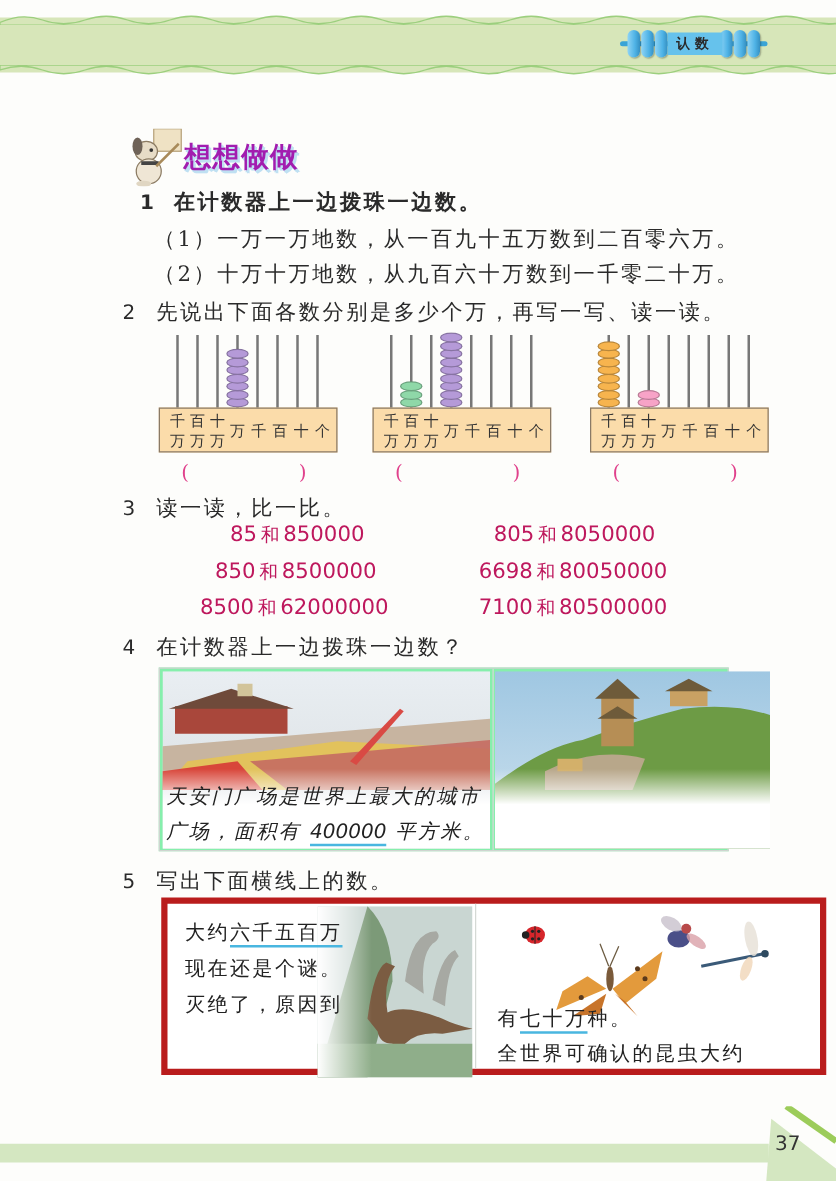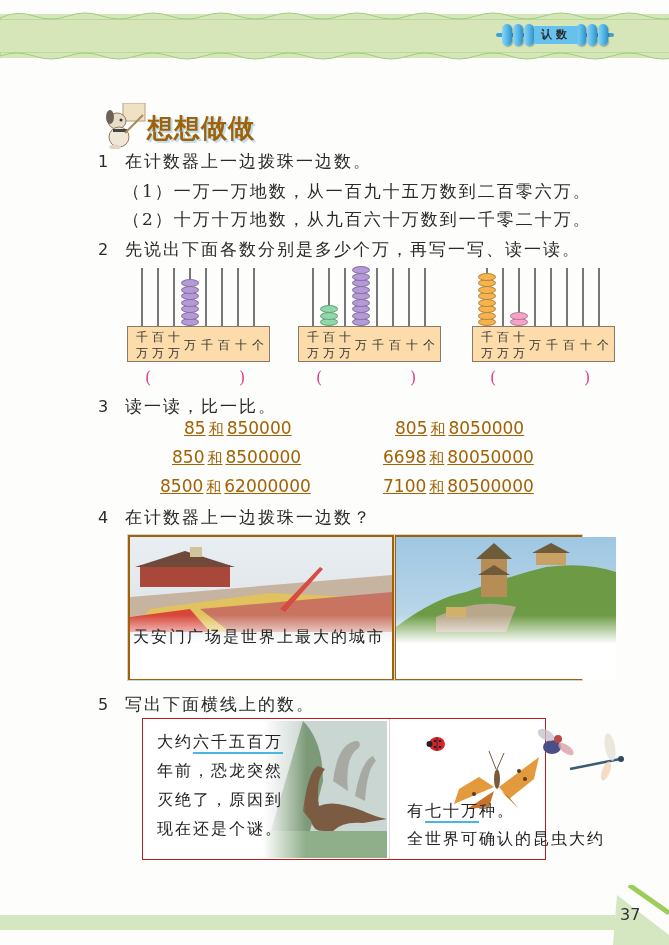--- a/index.html
+++ b/index.html
@@ -11,42 +11,42 @@
   .header-wave.top { top: 10px; }
   .header-wave.bot { top: 52px; }
 
   .chapter-tag { position: absolute; left: 496px; top: 22px; width: 118px; height: 26px; }
   .chapter-bar { position: absolute; left: 0; top: 11px; width: 118px; height: 4px; background: #3aa4d6; border-radius: 2px; }
   .chapter-bead { position: absolute; top: 2px; width: 10px; height: 22px; border-radius: 5px; background: linear-gradient(90deg,#8fd4f5,#4fb3e6 60%,#3590c2); box-shadow: 1px 1px 1px rgba(0,0,0,.25); }
   .chapter-label { position: absolute; left: 38px; top: 4px; width: 44px; height: 18px; background: #66c2ec; font-size: 11px; font-weight: bold; color: #2a2a2a; text-align: center; line-height: 18px; letter-spacing: 4px; }
 
   .section-title { position: absolute; left: 97px; top: 103px; width: 160px; height: 46px; }
   .dog-icon { position: absolute; left: 4px; top: 0; width: 56px; height: 46px; }
-  .section-title-text { position: absolute; left: 50px; top: 8px; font-family: "DejaVu Sans", sans-serif; font-size: 26px; color: #a16207; font-weight: bold; letter-spacing: 1px; text-shadow: 1px 1px 0 #bfe0f2, 2px 2px 0 #bfe0f2; }
+  .section-title-text { position: absolute; left: 50px; top: 8px; font-family: "DejaVu Sans", sans-serif; font-size: 22px; color: #a21caf; font-weight: bold; letter-spacing: 1px; text-shadow: 1px 1px 0 #bfe0f2, 2px 2px 0 #bfe0f2; }
 
   .line { position: absolute; font-size: 17px; white-space: nowrap; letter-spacing: 2px; }
   .qnum { display: inline-block; width: 27px; font-family: "DejaVu Sans", sans-serif; font-size: 16px; letter-spacing: 0; }
 
   .abacus { position: absolute; width: 145px; height: 120px; }
   .rod { position: absolute; top: 0; width: 1.5px; height: 60px; background: #777; }
   .bead { position: absolute; width: 18px; height: 8px; border-radius: 50%; }
   .abacus-box { position: absolute; left: 0; top: 58px; width: 143px; height: 36px; background: #fbdcaa; border: 1px solid #8a7a66; font-size: 12px; color: #333; }
   .abacus-box .u { position: absolute; }
   .paren { position: absolute; top: 100px; color: #e0418c; font-size: 16px; }
 
-  .compare { position: absolute; font-family: "DejaVu Sans", sans-serif; font-size: 17px; white-space: nowrap; color: #a16207; text-decoration: underline; }
+  .compare { position: absolute; font-family: "DejaVu Sans", sans-serif; font-size: 17px; white-space: nowrap; color: #be185d; }
   .compare .he { font-family: "DejaVu Serif", serif; font-size: 15px; margin: 0 3px; }
 
-  .photo-panel { position: absolute; left: 127px; top: 534px; width: 456px; height: 147px; border: 1px solid #cfd4d0; background: #a16207; }
+  .photo-panel { position: absolute; left: 127px; top: 534px; width: 456px; height: 147px; border: 1px solid #cfd4d0; background: #86efac; font-style: italic; }
   .photo { position: absolute; top: 2px; height: 142px; }
   .photo-caption { position: absolute; font-size: 16px; letter-spacing: 2px; line-height: 28px; white-space: nowrap; color: #222; }
   .ul { border-bottom: 2px solid #49b6e0; font-family: "DejaVu Sans", sans-serif; letter-spacing: 0; padding-bottom: 1px; }
   .divider-v { position: absolute; top: 0; width: 1px; height: 100%; background: #d5d9d5; }
 
-  .nature-panel { position: absolute; left: 142px; top: 718px; width: 404px; height: 142px; border: 1px solid #b91c1c; background: #fff; }
+  .nature-panel { position: absolute; left: 129px; top: 718px; width: 532px; height: 142px; border: 5px solid #b91c1c; background: #fff; }
 
   .footer-bar { position: absolute; left: 0; top: 915px; width: 615px; height: 15px; background: #d4e7c1; }
   .page-corner { position: absolute; left: 605px; top: 885px; width: 64px; height: 60px; }
   .page-number { position: absolute; left: 620px; top: 905px; font-family: "DejaVu Sans", sans-serif; font-size: 16px; color: #333; }
 </style>
 </head>
 <body>
 
 <div class="header-band"></div>
 <svg class="header-wave top" viewBox="0 0 669 10" preserveAspectRatio="none">
@@ -74,21 +74,21 @@
     <ellipse cx="9" cy="14" rx="4" ry="7" fill="#6e6257"></ellipse>
     <circle cx="20" cy="17" r="1.5" fill="#333"></circle>
     <ellipse cx="18" cy="34" rx="10" ry="10" fill="#efe6d5" stroke="#8b7b63"></ellipse>
     <rect x="12" y="26" width="14" height="3" fill="#444"></rect>
     <line x1="24" y1="30" x2="42" y2="12" stroke="#a88a5a" stroke-width="2"></line>
     <ellipse cx="14" cy="44" rx="6" ry="2.5" fill="#e0d6c2"></ellipse>
   </svg>
   <span class="section-title-text">想想做做</span>
 </div>
 
-<div class="line" style="left:98px; top:150px;">
+<div class="line" style="left:112px; top:150px;font-weight:bold;">
   <span class="qnum">1</span><span>在计数器上一边拨珠一边数。</span>
 </div>
 <div class="line" style="left:123px; top:180px;">（1）一万一万地数，从一百九十五万数到二百零六万。</div>
 <div class="line" style="left:123px; top:208px;">（2）十万十万地数，从九百六十万数到一千零二十万。</div>
 
 <div class="line" style="left:98px; top:238px;">
   <span class="qnum">2</span><span>先说出下面各数分别是多少个万，再写一写、读一读。</span>
 </div>
 
 <div class="abacus" id="abacus-0" style="left:127px; top:268px;">
@@ -252,20 +252,21 @@
     <rect x="85" y="18" width="26" height="42" fill="#b68e55"></rect>
     <polygon points="80,22 98,6 116,22" fill="#6e5b3a"></polygon>
     <polygon points="82,38 98,28 114,38" fill="#6e5b3a"></polygon>
     <rect x="140" y="14" width="30" height="14" fill="#c9a163"></rect>
     <polygon points="136,16 155,6 174,16" fill="#6e5b3a"></polygon>
     <rect x="50" y="70" width="20" height="10" fill="#d3b06a"></rect>
     <rect width="220" height="142" fill="url(#fade2)"></rect>
   </svg>
   <div class="photo-caption" style="left:5px; top:88px;">
     <div>天安门广场是世界上最大的城市</div>
+    <div><span>广场，面积有 </span><span class="ul">400000</span><span> 平方米。</span></div>
   </div>
 </div>
 
 <div class="line" style="left:98px; top:693px;">
   <span class="qnum">5</span><span>写出下面横线上的数。</span>
 </div>
 
 <div class="nature-panel">
   <svg class="photo" style="left:120px; top:2px; width:124px; height:137px;" viewBox="0 0 124 137" preserveAspectRatio="none">
     <defs>
@@ -313,23 +314,22 @@
   </svg>
   <svg style="position:absolute; left:425px; top:14px; width:60px; height:48px;" viewBox="0 0 60 48">
     <line x1="2" y1="36" x2="52" y2="26" stroke="#3a5a78" stroke-width="2.5"></line>
     <ellipse cx="42" cy="14" rx="5" ry="14" fill="#e8e2d8" opacity=".85" transform="rotate(-10 42 14)"></ellipse>
     <ellipse cx="38" cy="38" rx="4" ry="10" fill="#f0d6b8" opacity=".8" transform="rotate(20 38 38)"></ellipse>
     <circle cx="53" cy="26" r="3" fill="#2e4a60"></circle>
   </svg>
 
   <div class="photo-caption" style="left:14px; top:8px; line-height:29px;">
     <div><span>大约</span><span class="ul" style="font-family:'DejaVu Serif',serif; letter-spacing:2px;">六千五百万</span></div>
-    <div>年前，恐龙突然</div>
+    <div>现在还是个谜。</div>
     <div>灭绝了，原因到</div>
-    <div>现在还是个谜。</div>
   </div>
   <div class="photo-caption" style="left:264px; top:78px; line-height:28px;">
     <div><span>有</span><span class="ul" style="font-family:'DejaVu Serif',serif; letter-spacing:2px;">七十万</span><span>种。</span></div>
     <div>全世界可确认的昆虫大约</div>
   </div>
 </div>
 
 <div class="footer-bar"></div>
 <svg class="page-corner" viewBox="0 0 64 60">
   <polygon points="12,10 64,50 64,60 8,60" fill="#d4e7c1"></polygon>

